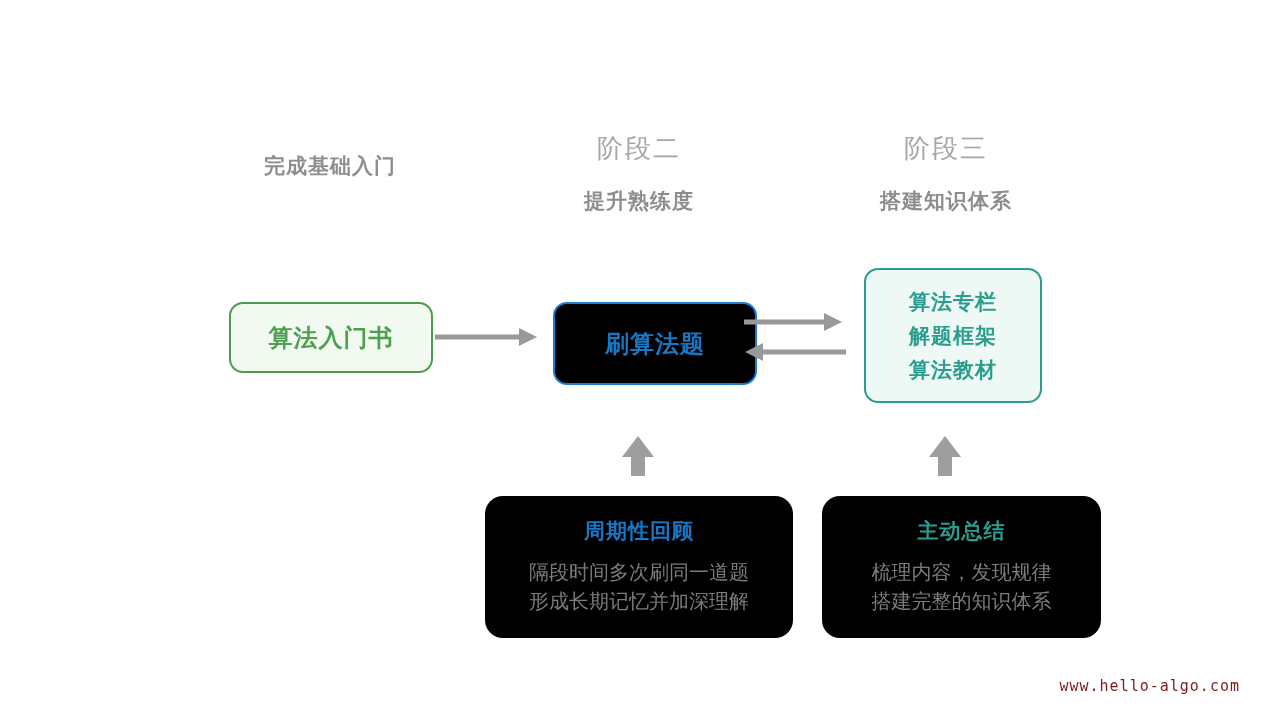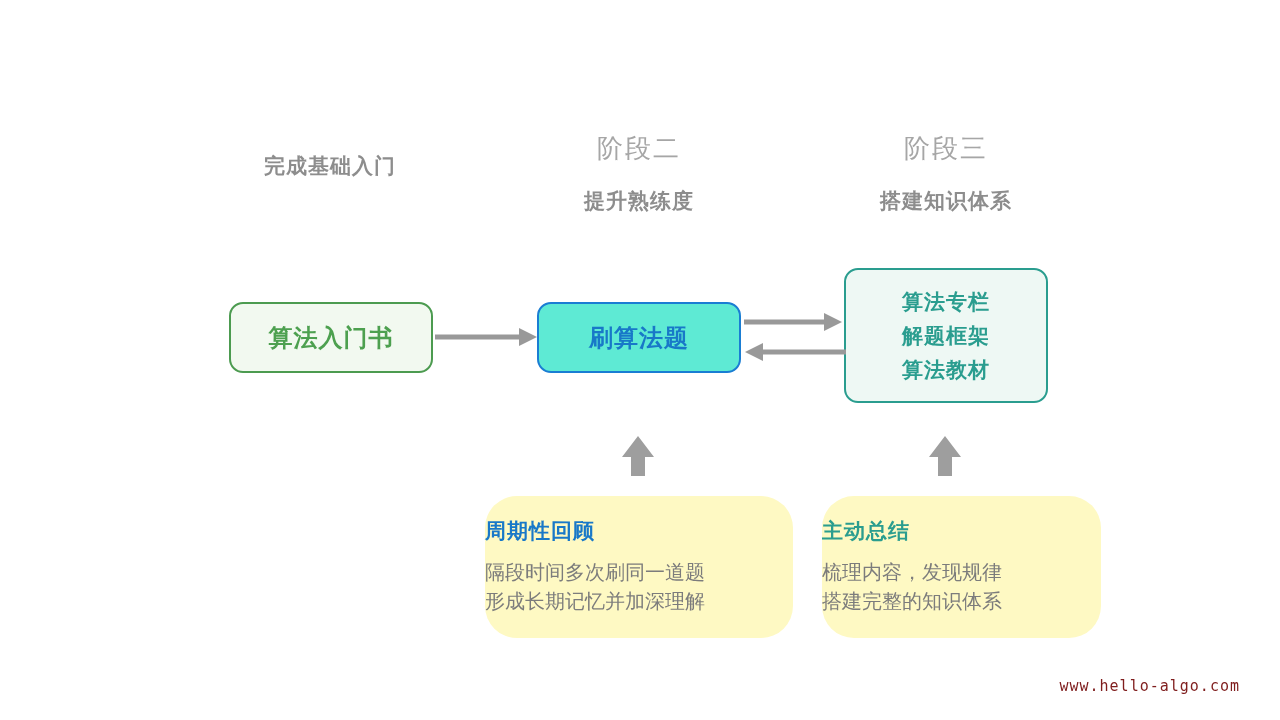--- a/index.html
+++ b/index.html
@@ -13,29 +13,29 @@
   .stage-header .stage-subtitle{margin-top:21px;font-size:21px;font-weight:700;color:#8d8d8d;letter-spacing:1px;}
   #stage1{left:200px;} #stage2{left:509px;} #stage3{left:816px;}
   
   .node{
     position:absolute;border-radius:14px;box-sizing:border-box;
     display:flex;flex-direction:column;align-items:center;justify-content:center;
     font-weight:700;font-size:24px;letter-spacing:1px;
   }
   #node-intro{left:229px;top:302px;width:204px;height:71px;
     background:#f2f9f0;border:2px solid #4c9b50;color:#4da04f;}
-  #node-practice{left:537px;top:302px;width:204px;height:71px;
-    background:#5eead4;border:2px solid #1a7dd3;color:#1878c8;}
-  #node-resources{left:844px;top:268px;width:204px;height:135px;
+  #node-practice{left:553px;top:302px;width:204px;height:83px;
+    background:#000000;border:2px solid #1a7dd3;color:#1878c8;}
+  #node-resources{left:864px;top:268px;width:178px;height:135px;
     background:#eef8f4;border:2px solid #2a9d8f;color:#2a9d8f;font-size:21px;}
   #node-resources .res-line{line-height:34px;}
   
   .arrows{position:absolute;left:0;top:0;pointer-events:none;}
   
-  .note{position:absolute;background:#fef9c3;border-radius:32px;text-align:left;box-sizing:border-box;}
+  .note{position:absolute;background:#000000;border-radius:18px;text-align:center;box-sizing:border-box;}
   #note-review{left:485px;top:496px;width:308px;height:142px;}
   #note-summary{left:822px;top:496px;width:279px;height:142px;}
   .note-title{margin-top:21px;font-size:21px;font-weight:700;letter-spacing:1px;}
   #note-review .note-title{color:#1878c8;}
   #note-summary .note-title{color:#2a9d8f;}
   .note-body{margin-top:13px;font-size:20px;color:#7c7c7c;line-height:29px;}
   
   .watermark{
     position:absolute;right:40px;bottom:25px;
     font-family:"DejaVu Sans Mono","Liberation Mono",monospace;

